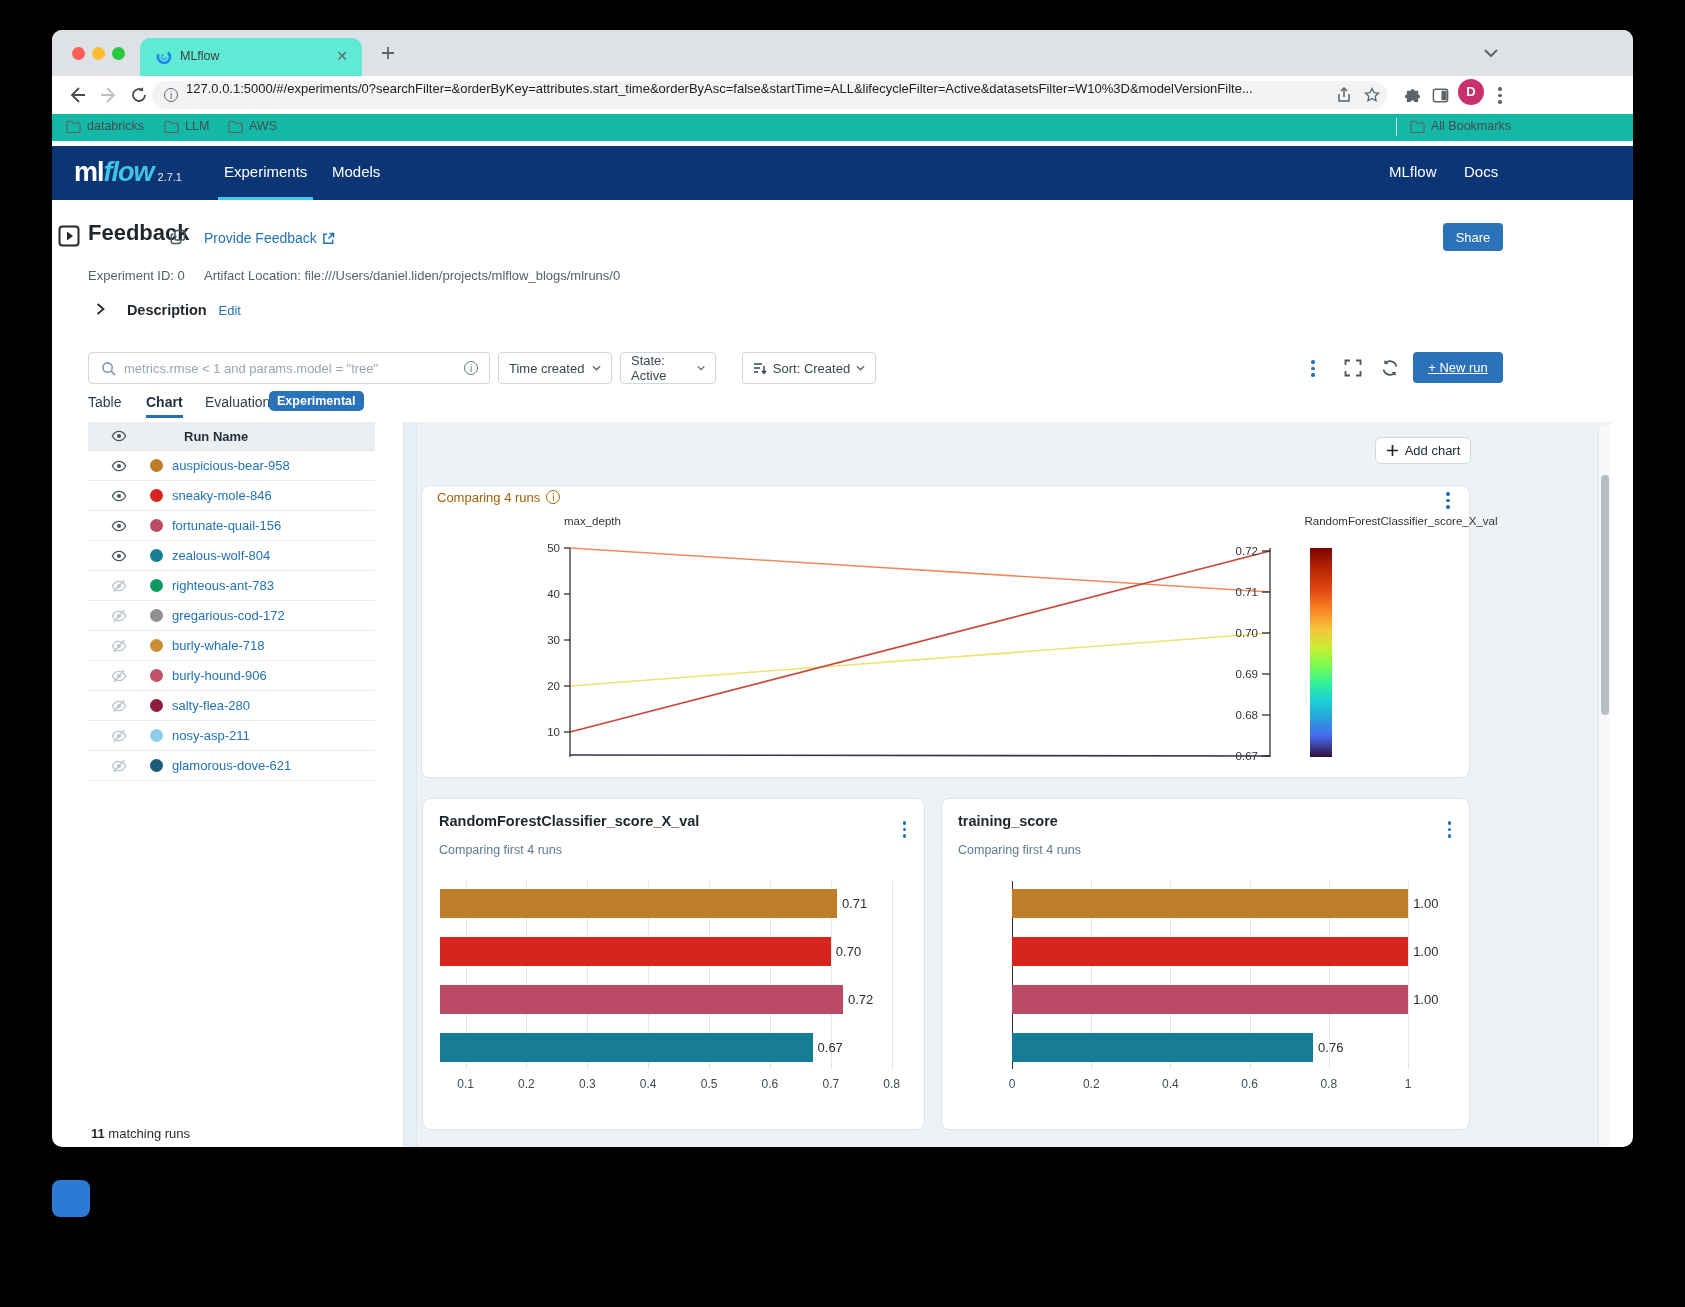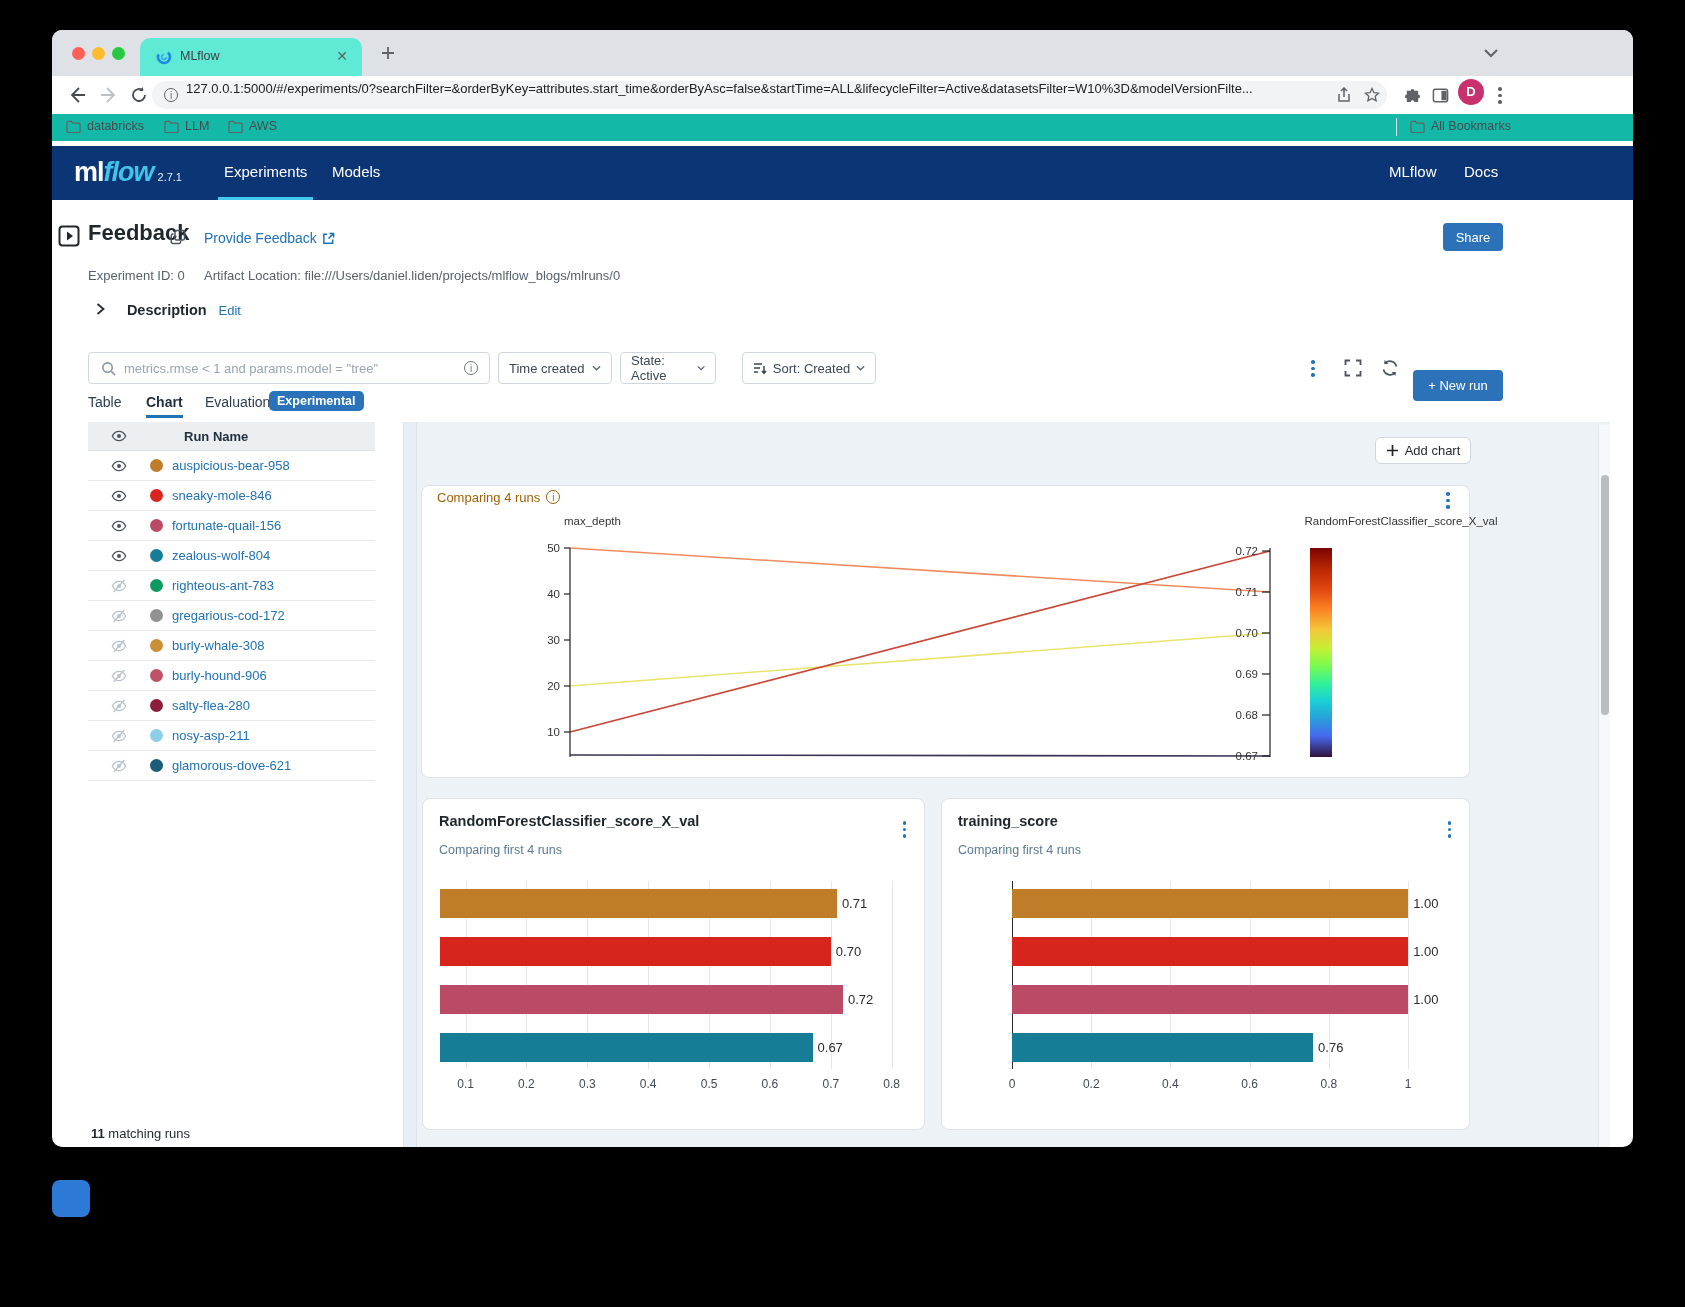--- a/index.html
+++ b/index.html
@@ -38,21 +38,21 @@
   #desc-row b { margin-left:18px; font-size:14.5px; }
   #desc-row a { margin-left:8px; font-size:13px; color:#2272b4; text-decoration:none; }
 
   
   .ctl { position:absolute; top:322px; height:32px; border:1px solid #cfd6dd; border-radius:4px; background:#fff; font-size:13px; color:#3b4752; display:flex; align-items:center; }
   #search-box { left:36px; width:402px; }
   #search-box input { border:none; outline:none; flex:1; font-size:13px; font-family:inherit; color:#3b4752; background:transparent; }
   #search-box input::placeholder { color:#98a5b3; }
   .dd { justify-content:space-between; padding:0 10px; }
   .chev { width:9px; height:6px; }
-  #new-run-btn { position:absolute; left:1361px; top:340px; width:90px; height:31px; font-size:13px; }
+  #new-run-btn { position:absolute; left:1361px; top:322px; width:90px; height:31px; font-size:13px;text-decoration:underline; }
 
   
   .vtab { position:absolute; top:364px; font-size:14px; color:#2c3e50; }
   .vtab-active { font-weight:bold; color:#1f2d3d; }
   .vtab-active::after { content:""; position:absolute; left:0; right:0; bottom:-8px; height:3px; background:#2272b4; }
   #exp-badge { position:absolute; left:217px; top:361px; background:#2a72ba; color:#fff; font-size:12.5px; font-weight:bold; padding:3px 8px; border-radius:5px; }
 
   
   #run-table { position:absolute; left:36px; top:392px; width:287px; }
   #run-header { height:29px; background:#eceff1; border-bottom:1px solid #dfe3e7; display:flex; align-items:center; }
@@ -345,21 +345,21 @@
           </div>
           <div class="run-row">
             <span class="eye-cell">
               <svg width="16" height="16" viewBox="0 0 24 24">
                 <path d="M12 5C5.5 5 2 12 2 12s3.5 7 10 7 10-7 10-7-3.5-7-10-7z" fill="none" stroke="#b9c4ce" stroke-width="2"></path>
                 <circle cx="12" cy="12" r="3" fill="#b9c4ce"></circle>
                 <path d="M4 21L20 3" stroke="#b9c4ce" stroke-width="2"></path>
               </svg>
             </span>
             <span class="dot" style="background:#ca8f35"></span>
-            <a class="run-name">burly-whale-308</a>
+            <a class="run-name">burly-whale-718</a>
           </div>
           <div class="run-row">
             <span class="eye-cell">
               <svg width="16" height="16" viewBox="0 0 24 24">
                 <path d="M12 5C5.5 5 2 12 2 12s3.5 7 10 7 10-7 10-7-3.5-7-10-7z" fill="none" stroke="#b9c4ce" stroke-width="2"></path>
                 <circle cx="12" cy="12" r="3" fill="#b9c4ce"></circle>
                 <path d="M4 21L20 3" stroke="#b9c4ce" stroke-width="2"></path>
               </svg>
             </span>
             <span class="dot" style="background:#c05267"></span>

